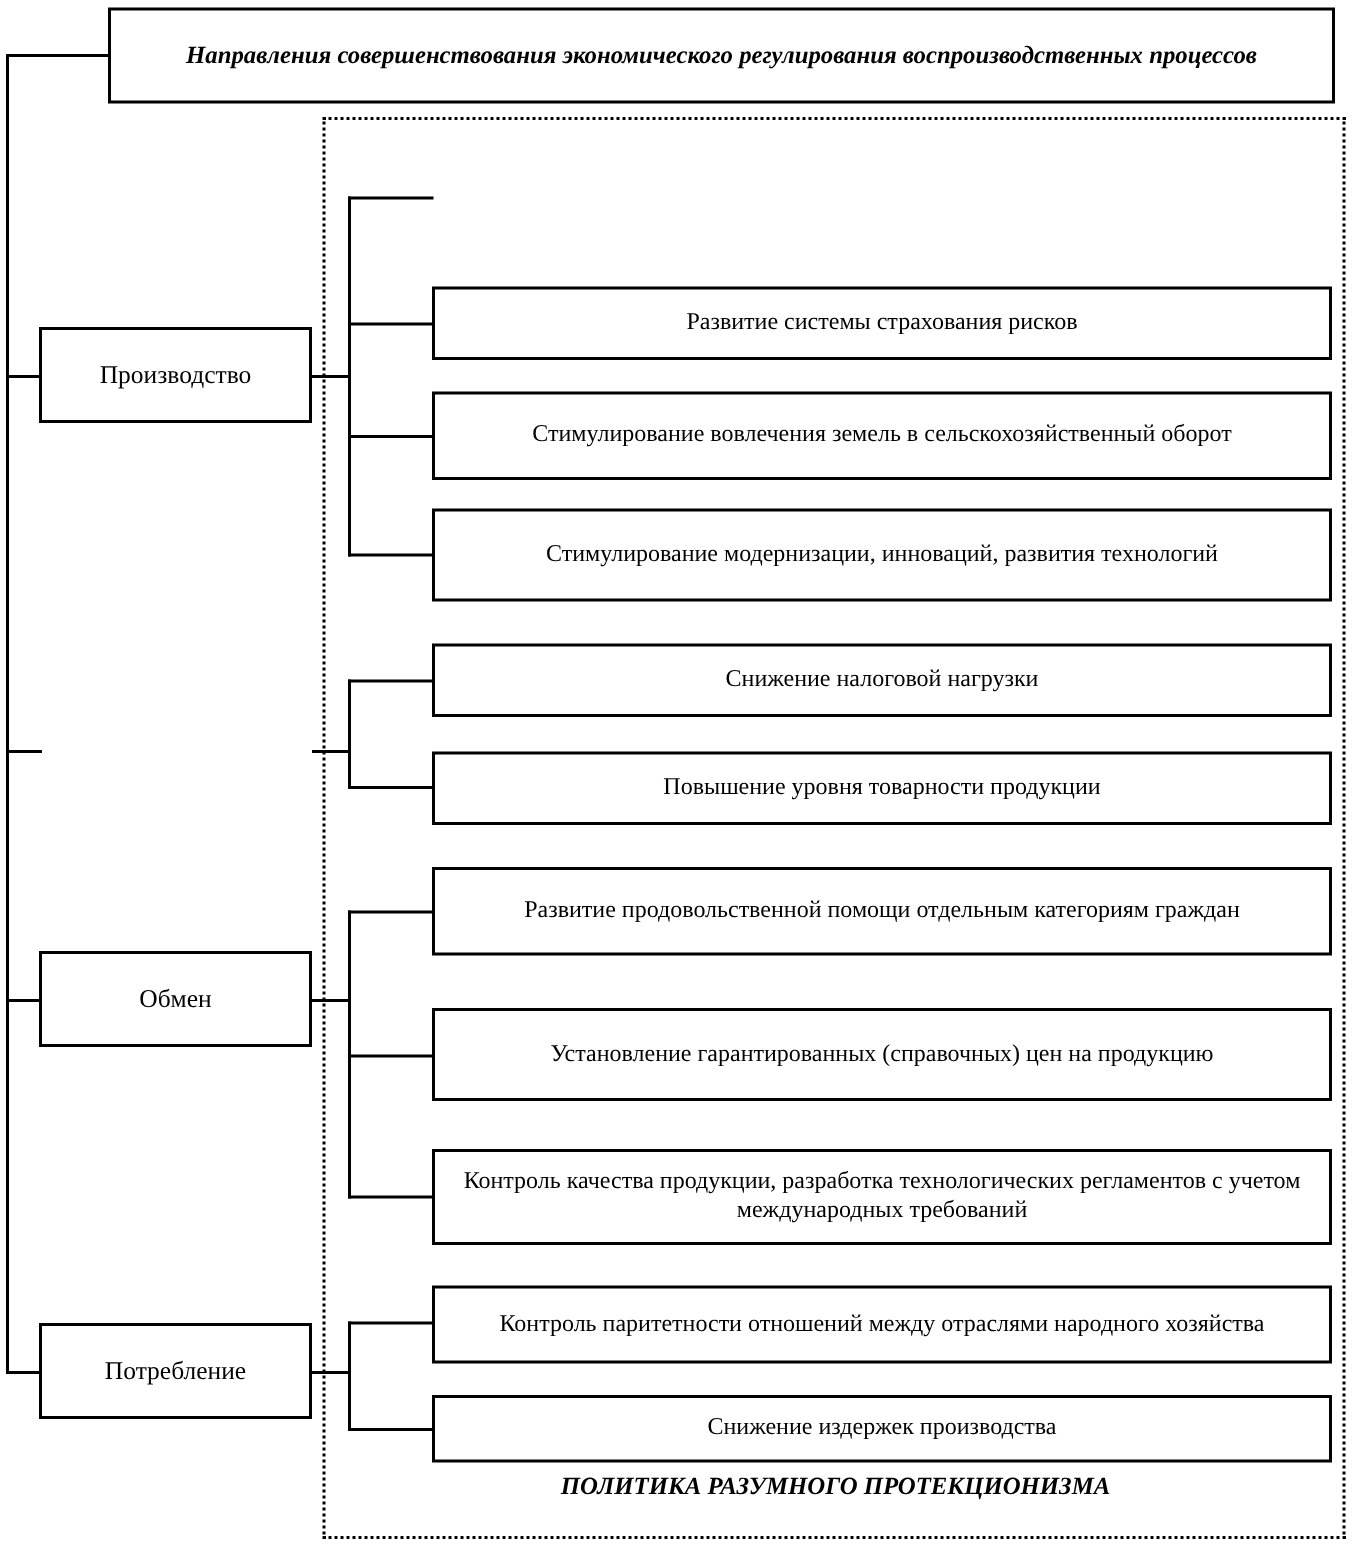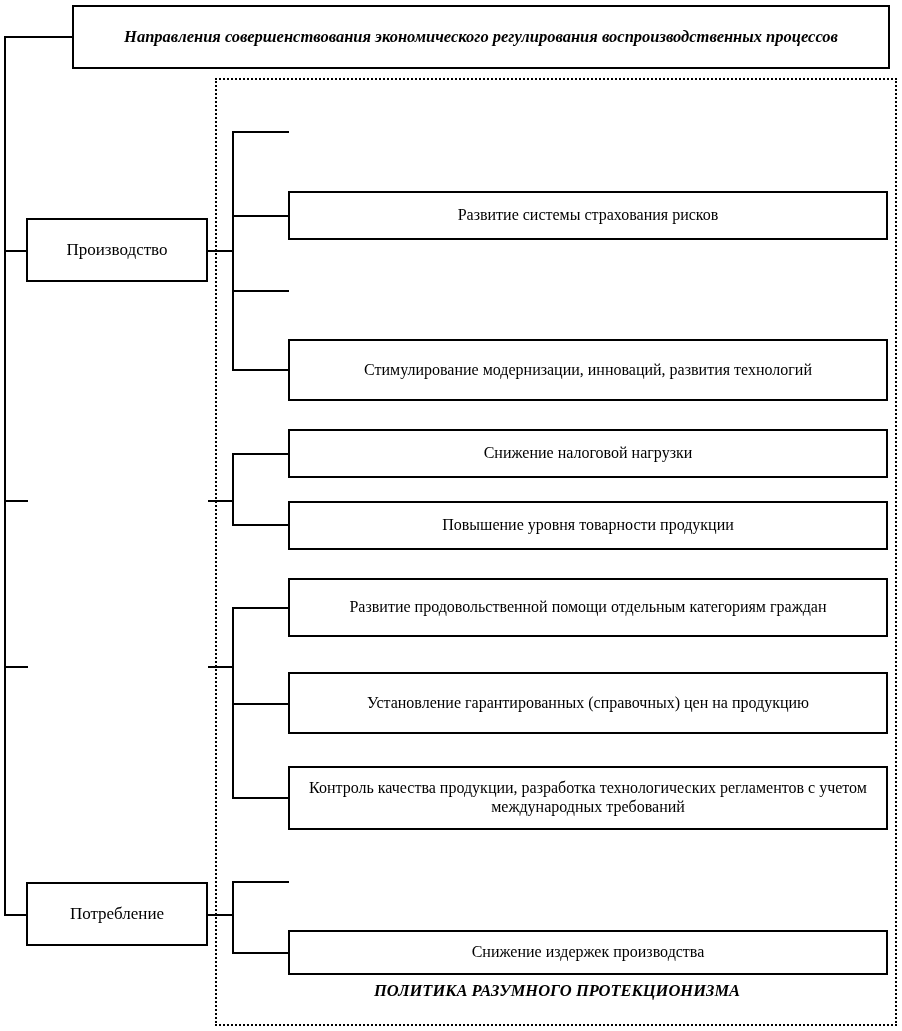--- a/index.html
+++ b/index.html
@@ -98,33 +98,39 @@
   <div class="ln ln-h" style="left:4px; top:36px; width:70px;"></div>
 
   <div class="ln ln-h" style="left:4px; top:250px; width:24px;"></div>
   <div class="ln ln-h" style="left:4px; top:500px; width:24px;"></div>
   <div class="ln ln-h" style="left:4px; top:666px; width:24px;"></div>
   <div class="ln ln-h" style="left:4px; top:914px; width:24px;"></div>
 
   <div class="box stage-box" style="top:218px;">
     <span>Производство</span>
   </div>
+  <div class="box stage-box" style="top:634px;">
+    <span>Обмен</span>
+  </div>
   <div class="box stage-box" style="top:882px;">
     <span>Потребление</span>
   </div>
 
   <div class="ln ln-h" style="left:208px; top:250px; width:25px;"></div>
   <div class="ln ln-v" style="left:232px; top:131px; height:240px;"></div>
   <div class="ln ln-h" style="left:232px; top:131px; width:57px;"></div>
   <div class="ln ln-h" style="left:232px; top:215px; width:57px;"></div>
   <div class="ln ln-h" style="left:232px; top:290px; width:57px;"></div>
   <div class="ln ln-h" style="left:232px; top:369px; width:57px;"></div>
 
   <div class="box item-box" style="top:191px; height:49px;">
     <span>Развитие системы страхования рисков</span>
+  </div>
+  <div class="box item-box" style="top:261px; height:59px;">
+    <span>Стимулирование вовлечения земель в сельскохозяйственный оборот</span>
   </div>
   <div class="box item-box" style="top:339px; height:62px;">
     <span>Стимулирование модернизации, инноваций, развития технологий</span>
   </div>
 
   <div class="ln ln-h" style="left:208px; top:500px; width:25px;"></div>
   <div class="ln ln-v" style="left:232px; top:453px; height:72px;"></div>
   <div class="ln ln-h" style="left:232px; top:453px; width:57px;"></div>
   <div class="ln ln-h" style="left:232px; top:524px; width:57px;"></div>
 
@@ -149,19 +155,22 @@
   </div>
   <div class="box item-box" style="top:766px; height:64px;">
     <span>Контроль качества продукции, разработка технологических регламентов с учетом международных требований</span>
   </div>
 
   <div class="ln ln-h" style="left:208px; top:914px; width:25px;"></div>
   <div class="ln ln-v" style="left:232px; top:881px; height:72px;"></div>
   <div class="ln ln-h" style="left:232px; top:881px; width:57px;"></div>
   <div class="ln ln-h" style="left:232px; top:952px; width:57px;"></div>
 
+  <div class="box item-box" style="top:857px; height:52px;">
+    <span>Контроль паритетности отношений между отраслями народного хозяйства</span>
+  </div>
   <div class="box item-box" style="top:930px; height:45px;">
     <span>Снижение издержек производства</span>
   </div>
 
   <div class="footer-label">ПОЛИТИКА РАЗУМНОГО ПРОТЕКЦИОНИЗМА</div>
 
 </div>
 
 </body></html>

